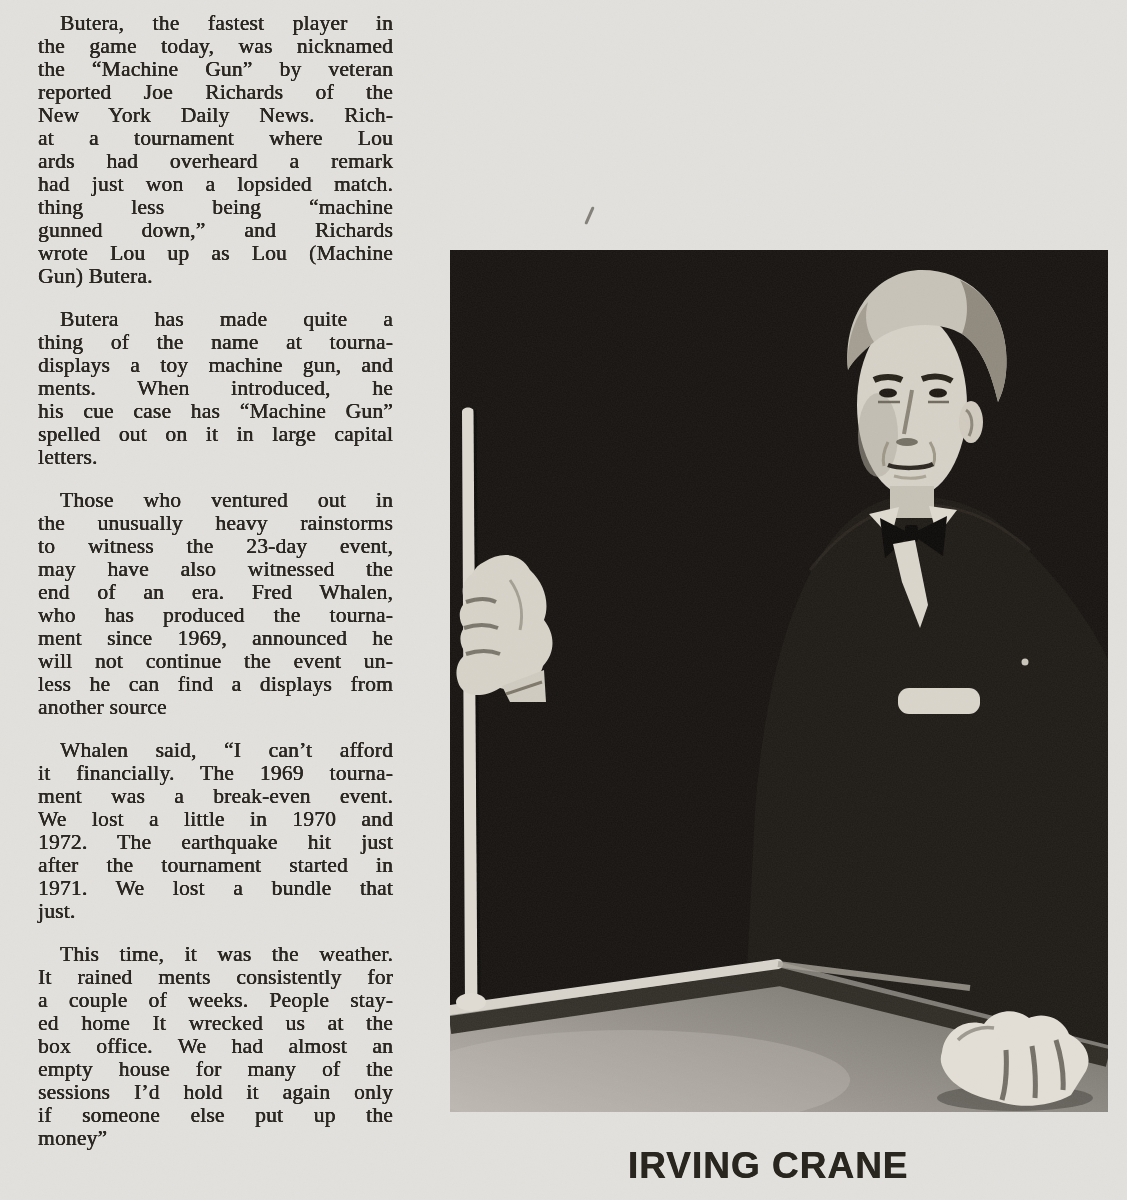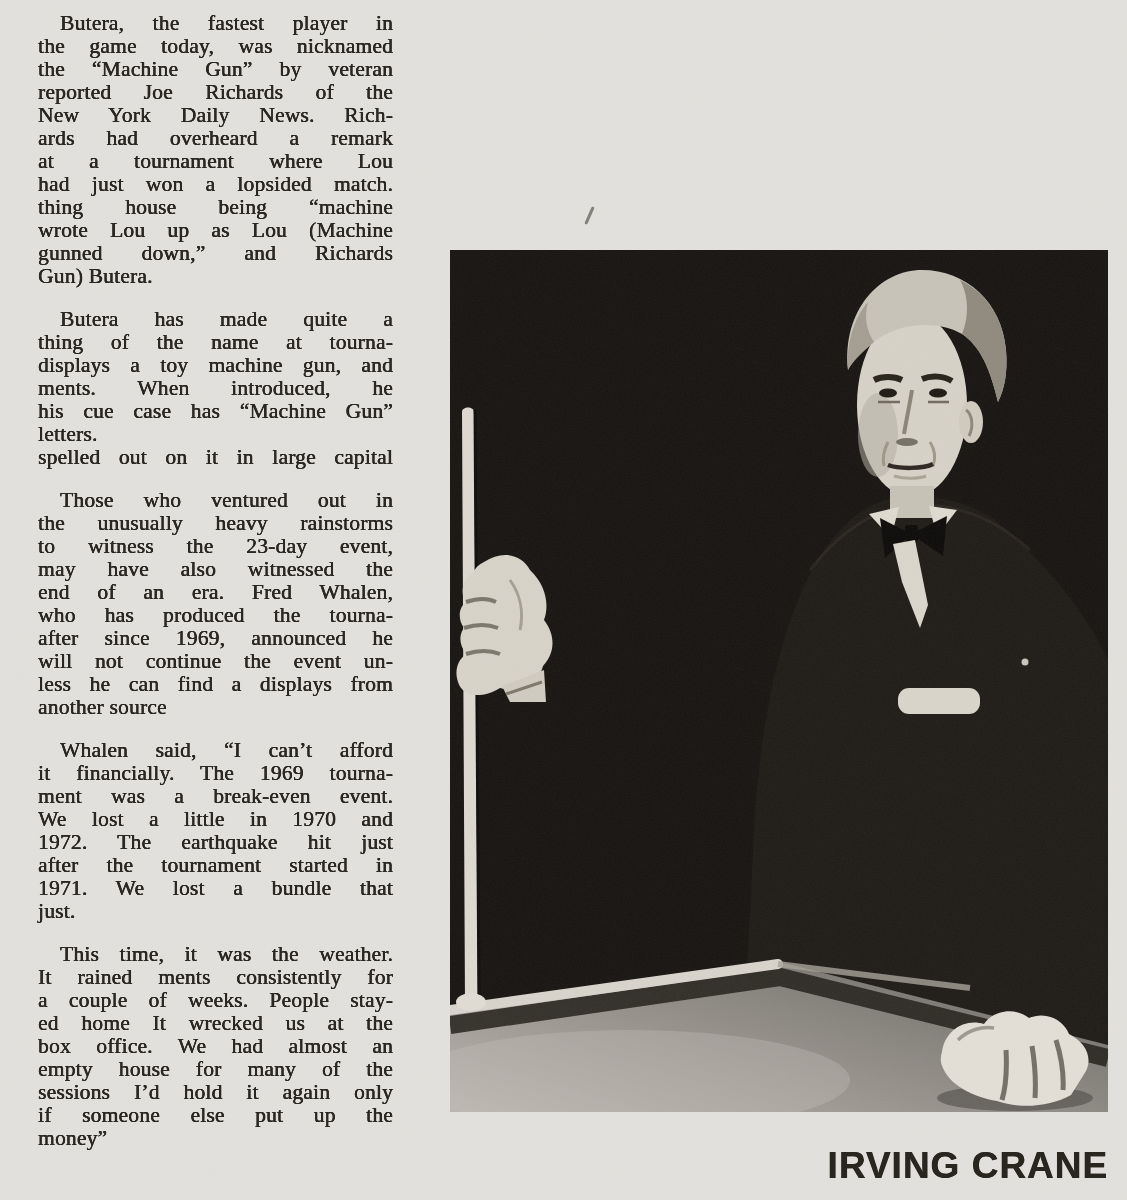--- a/index.html
+++ b/index.html
@@ -44,24 +44,24 @@
   .photo {
     position: absolute;
     left: 450px; top: 250px;
     width: 658px; height: 862px;
     z-index: 1;
   }
   .photo svg { display: block; width: 100%; height: 100%; }
   
   .caption {
     position: absolute;
-    left: 450px; top: 1146px;
+    left: 439px; top: 1146px;
     width: 658px;
     z-index: 1;
-    text-align: right;
+    text-align: center;
     font-family: "Liberation Sans", sans-serif;
     font-weight: bold;
     font-size: 37px;
     line-height: 40px;
     letter-spacing: 1px;
     color: #29251f;
     text-shadow: 0.5px 0 0 currentColor;
   }
   
   .stray-mark {
@@ -90,45 +90,45 @@
     <rect x="0" y="0" width="1127" height="1200" filter="url(#papergrain)" opacity="0.22"></rect>
   </svg>
 
   <div class="article">
       <div class="paragraph">
         <div class="line first">Butera, the fastest player in</div>
         <div class="line">the game today, was nicknamed</div>
         <div class="line">the “Machine Gun” by veteran</div>
         <div class="line">reported Joe Richards of the</div>
         <div class="line">New York Daily News. Rich-</div>
+        <div class="line">at a tournament where Lou</div>
         <div class="line">ards had overheard a remark</div>
-        <div class="line">at a tournament where Lou</div>
         <div class="line">had just won a lopsided match.</div>
-        <div class="line">thing house being “machine</div>
+        <div class="line">thing less being “machine</div>
+        <div class="line">gunned down,” and Richards</div>
         <div class="line">wrote Lou up as Lou (Machine</div>
-        <div class="line">gunned down,” and Richards</div>
         <div class="line last">Gun) Butera.</div>
       </div>
       <div class="paragraph">
         <div class="line first">Butera has made quite a</div>
         <div class="line">thing of the name at tourna-</div>
         <div class="line">displays a toy machine gun, and</div>
         <div class="line">ments. When introduced, he</div>
         <div class="line">his cue case has “Machine Gun”</div>
+        <div class="line">spelled out on it in large capital</div>
         <div class="line last">letters.</div>
-        <div class="line">spelled out on it in large capital</div>
       </div>
       <div class="paragraph">
         <div class="line first">Those who ventured out in</div>
         <div class="line">the unusually heavy rainstorms</div>
         <div class="line">to witness the 23-day event,</div>
         <div class="line">may have also witnessed the</div>
         <div class="line">end of an era. Fred Whalen,</div>
         <div class="line">who has produced the tourna-</div>
-        <div class="line">after since 1969, announced he</div>
+        <div class="line">ment since 1969, announced he</div>
         <div class="line">will not continue the event un-</div>
         <div class="line">less he can find a displays from</div>
         <div class="line last">another source</div>
       </div>
       <div class="paragraph">
         <div class="line first">Whalen said, “I can’t afford</div>
         <div class="line">it financially. The 1969 tourna-</div>
         <div class="line">ment was a break-even event.</div>
         <div class="line">We lost a little in 1970 and</div>
         <div class="line">1972. The earthquake hit just</div>

